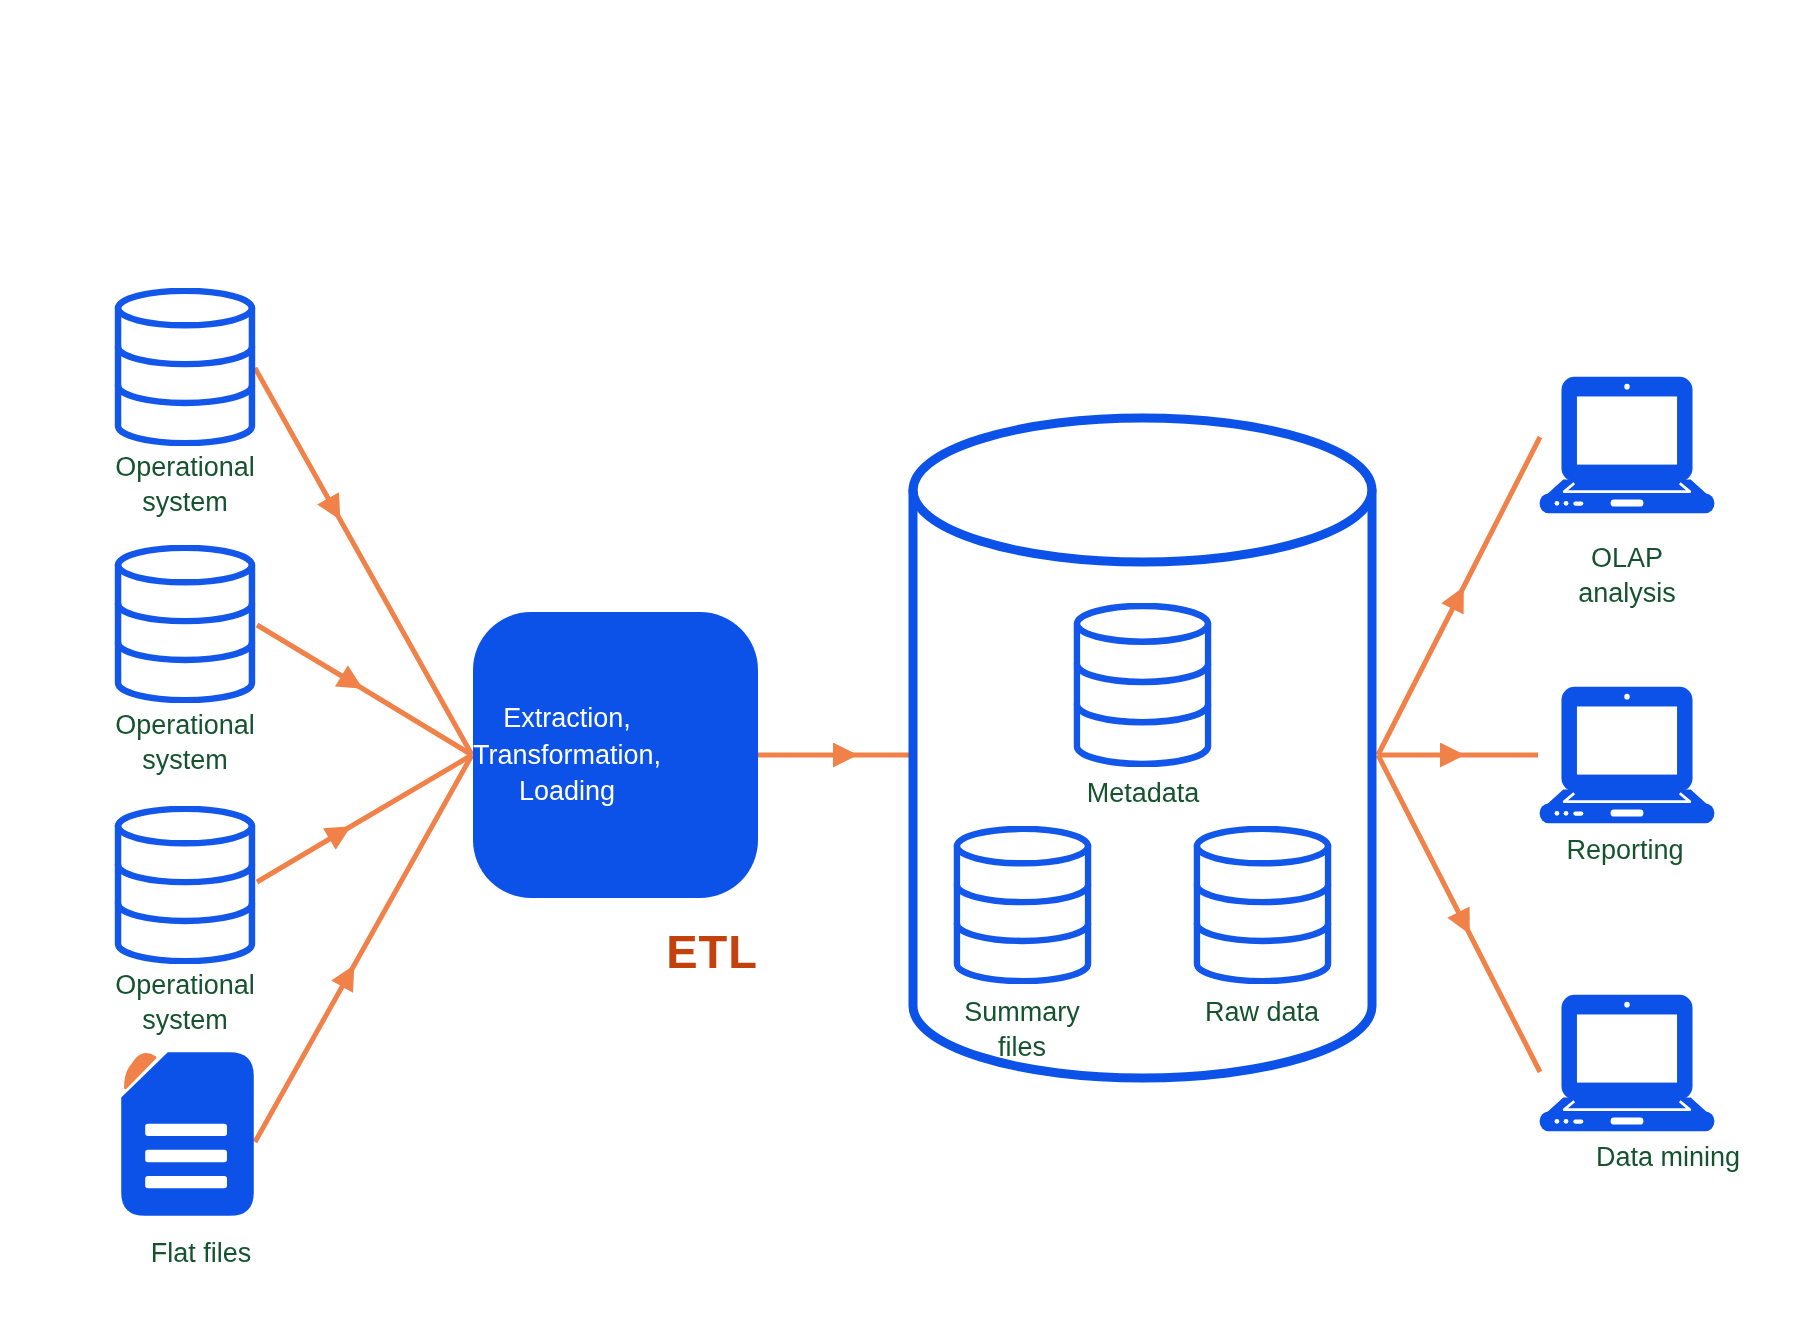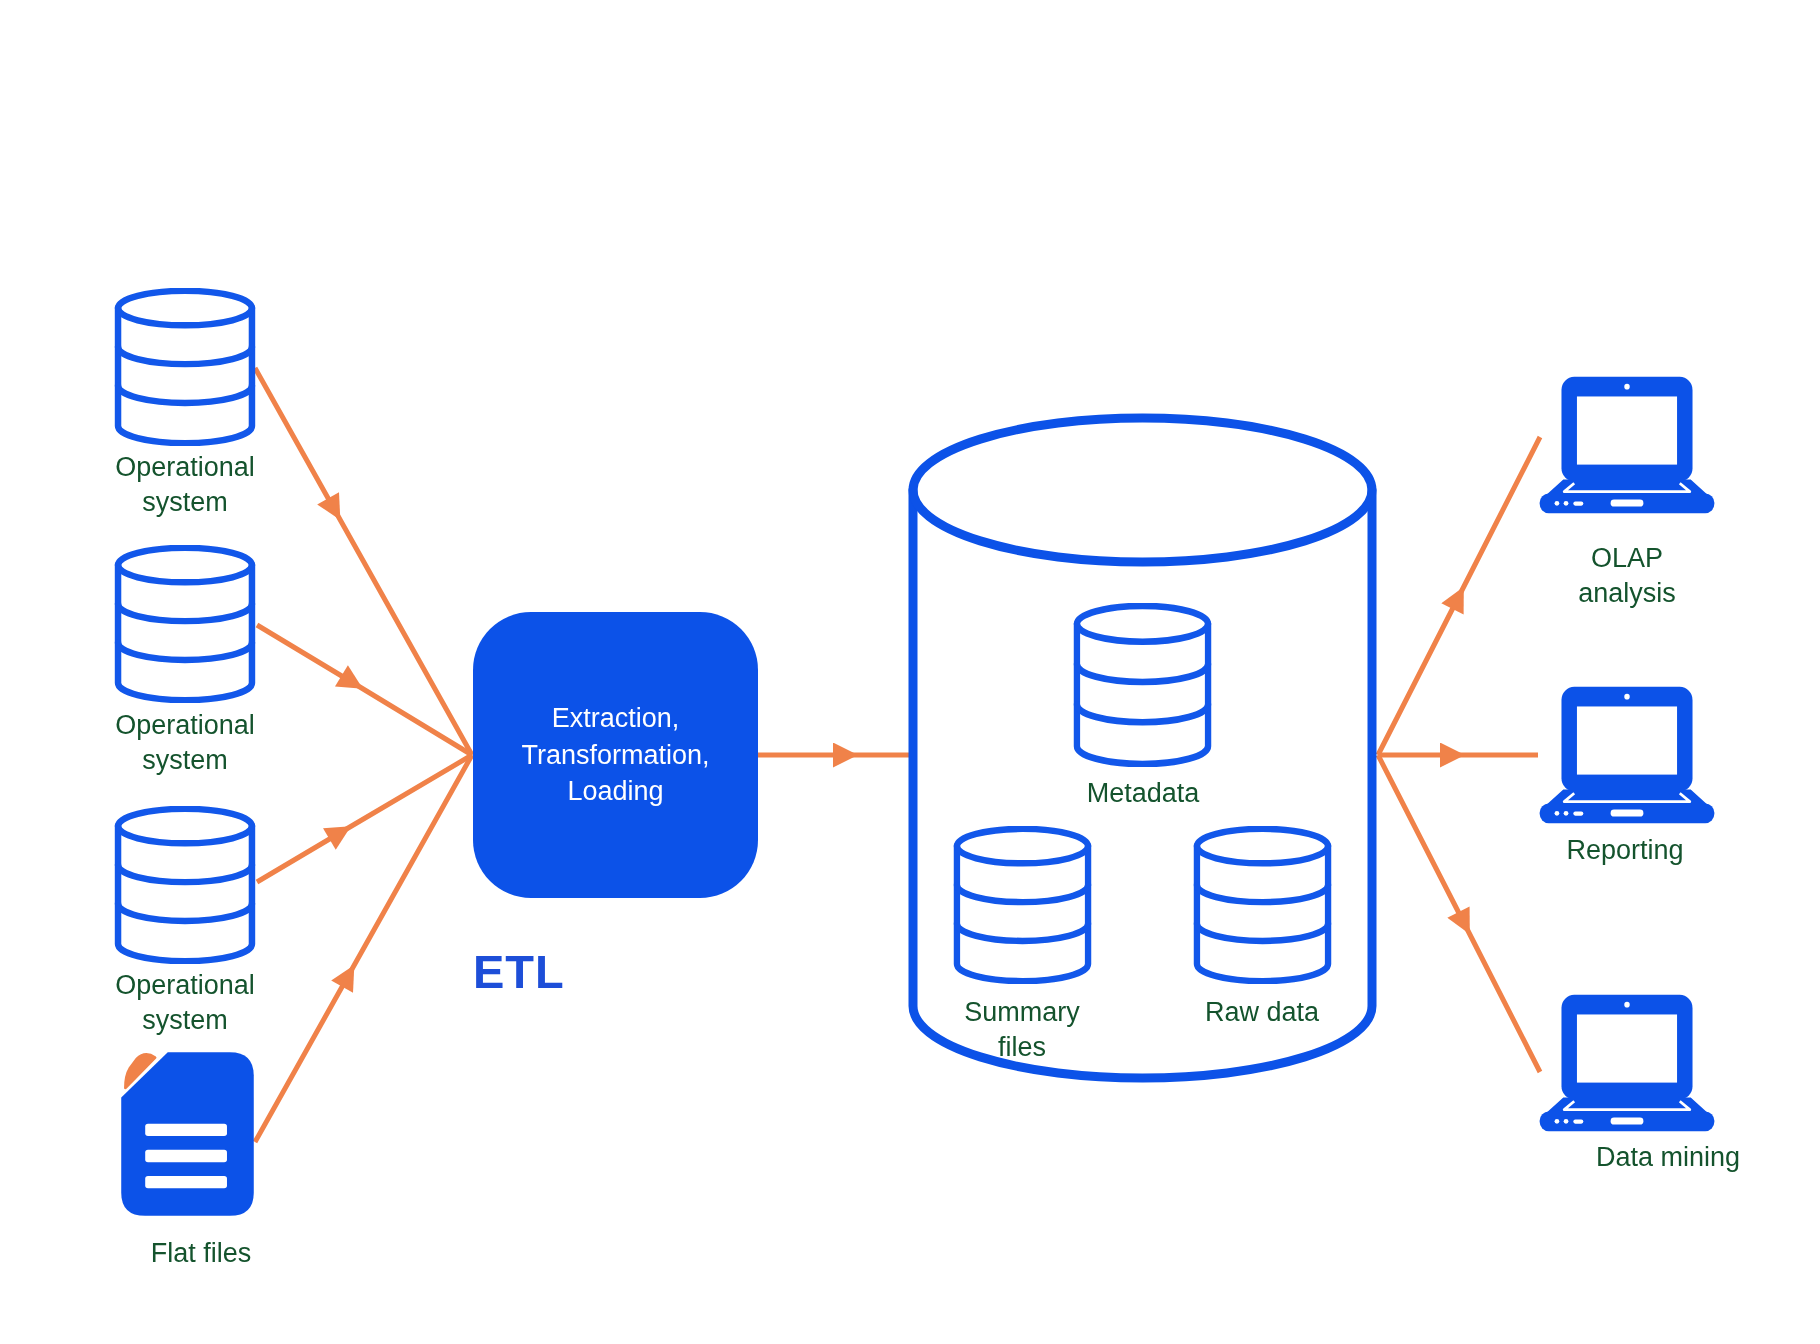--- a/index.html
+++ b/index.html
@@ -11,28 +11,28 @@
   .abs{position:absolute;}
   #title{
     left:20px;top:78px;width:1780px;text-align:center;
     font-size:104px;font-weight:bold;letter-spacing:-3px;color:#f79450;line-height:1.1;
   }
   .node-label{
     text-align:center;font-size:27px;line-height:1.3;font-weight:500;color:#14532d;
   }
   #etl-box{
     left:473px;top:612px;width:285px;height:286px;border-radius:58px;background:#0c52e8;
-    display:flex;align-items:center;justify-content:center;
+    display:flex;align-items:center;
   }
   #etl-box .etl-text{
     color:#ffffff;font-size:27px;line-height:1.35;font-weight:500;text-align:center;white-space:pre-line;
   }
   #etl-caption{
-    left:473px;top:944px;width:285px;text-align:left;
-    font-size:47px;font-weight:bold;color:#1d4ed8;letter-spacing:1px;
+    left:473px;top:924px;width:285px;text-align:right;
+    font-size:47px;font-weight:bold;color:#c2410c;letter-spacing:1px;
   }
   
   #src-label-0{left:75px;top:450px;width:220px;}
   #src-label-1{left:75px;top:708px;width:220px;}
   #src-label-2{left:75px;top:968px;width:220px;}
   #src-label-3{left:91px;top:1236px;width:220px;}
   
   #meta-label{left:1043px;top:776px;width:200px;}
   #summary-label{left:947px;top:995px;width:150px;}
   #raw-label{left:1182px;top:995px;width:160px;}

